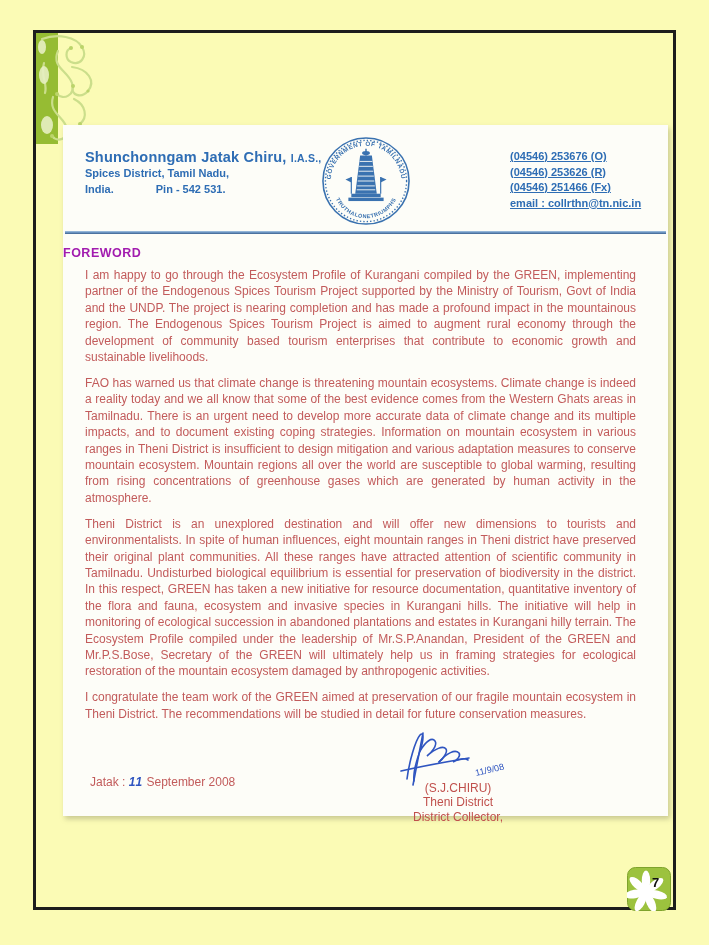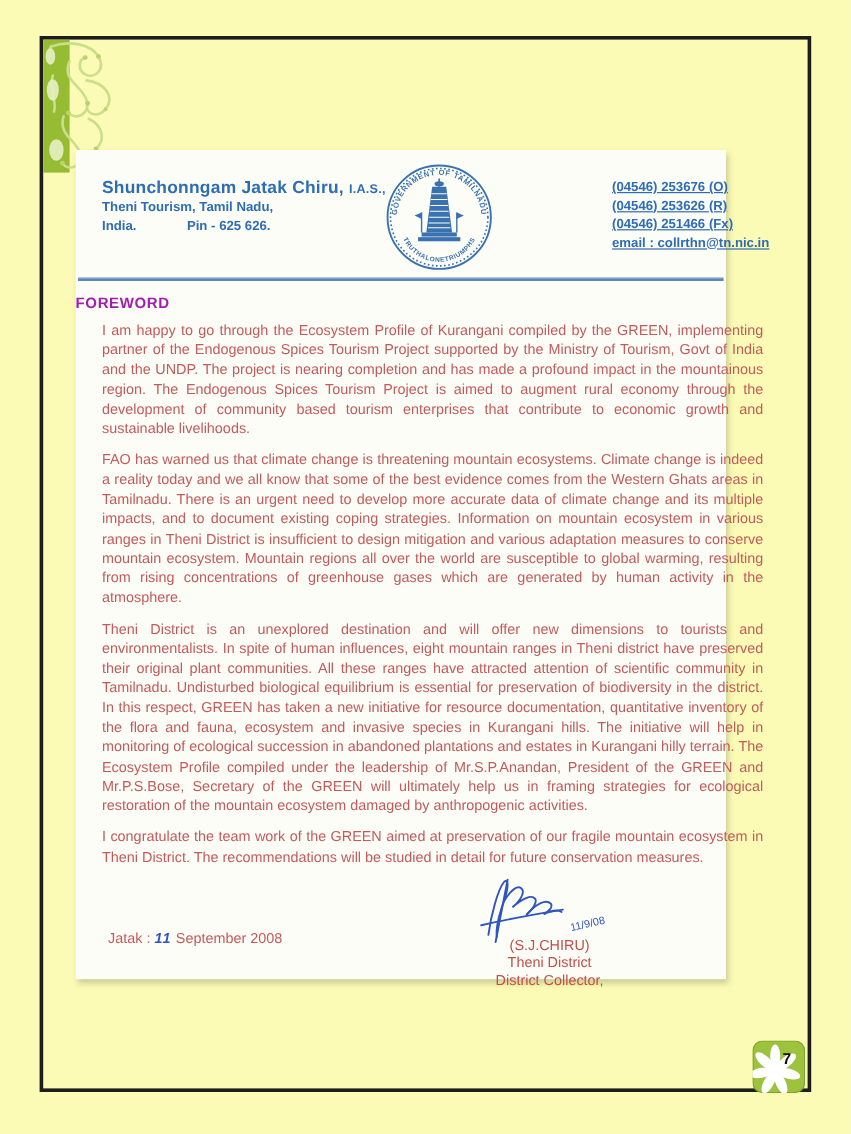--- a/index.html
+++ b/index.html
@@ -8,21 +8,21 @@
     background:#FBFBB5;
     font-family:"Liberation Sans", sans-serif;
     position:relative;overflow:hidden;
   }
   .frame{
     position:absolute;left:33px;top:30px;width:643px;height:880px;
     border:3px solid #1D1D1D;box-sizing:border-box;
   }
   .corner-decor{position:absolute;left:36px;top:33px;}
   .letter{
-    position:absolute;left:63px;top:125px;width:542px;height:691px;
+    position:absolute;left:63px;top:125px;width:605px;height:691px;
     background:#FDFDF8;
     box-shadow:2px 3px 5px rgba(110,110,80,0.35);
   }
   .lh-left{position:absolute;left:22px;top:24px;color:#2E6DB4;}
   .lh-name{font-size:14.5px;font-weight:bold;letter-spacing:.2px;white-space:nowrap;}
   .lh-name .suffix{font-size:10.5px;}
   .lh-sub{font-size:11px;font-weight:bold;margin-top:2px;line-height:13.5px;}
   .lh-line4{display:flex;}
   .lh-line4 .pin{margin-left:42px;}
   .seal{position:absolute;left:258px;top:11px;}
@@ -90,24 +90,24 @@
     </g>
   </svg>
 
   <div class="letter">
 
     <div class="lh-left">
       <div class="lh-name">
         <span>Shunchonngam Jatak Chiru,</span>
         <span class="suffix">I.A.S.,</span>
       </div>
-      <div class="lh-sub">Theni Tourism, Tamil Nadu,</div>
+      <div class="lh-sub">Spices District, Tamil Nadu,</div>
       <div class="lh-sub lh-line4">
         <span>India.</span>
-        <span class="pin">Pin - 625 626.</span>
+        <span class="pin">Pin - 542 531.</span>
       </div>
     </div>
 
     <svg class="seal" width="90" height="90" viewBox="0 0 92 92">
       <circle cx="46" cy="46" r="44" fill="none" stroke="#3A72B0" stroke-width="1.6"></circle>
       <circle cx="46" cy="46" r="41.5" fill="none" stroke="#3A72B0" stroke-width="1.4" stroke-dasharray="1.4 2.1"></circle>
       <path id="sealTop" d="M 10,46 A 36,36 0 0 1 82,46" fill="none"></path>
       <path id="sealBot" d="M 12,50 A 34,34 0 0 0 80,50" fill="none"></path>
       <text font-size="6.4" font-weight="bold" fill="#3A72B0" letter-spacing="0.6">
         <textPath href="#sealTop" startOffset="50%" text-anchor="middle">GOVERNMENT OF TAMILNADU</textPath>

